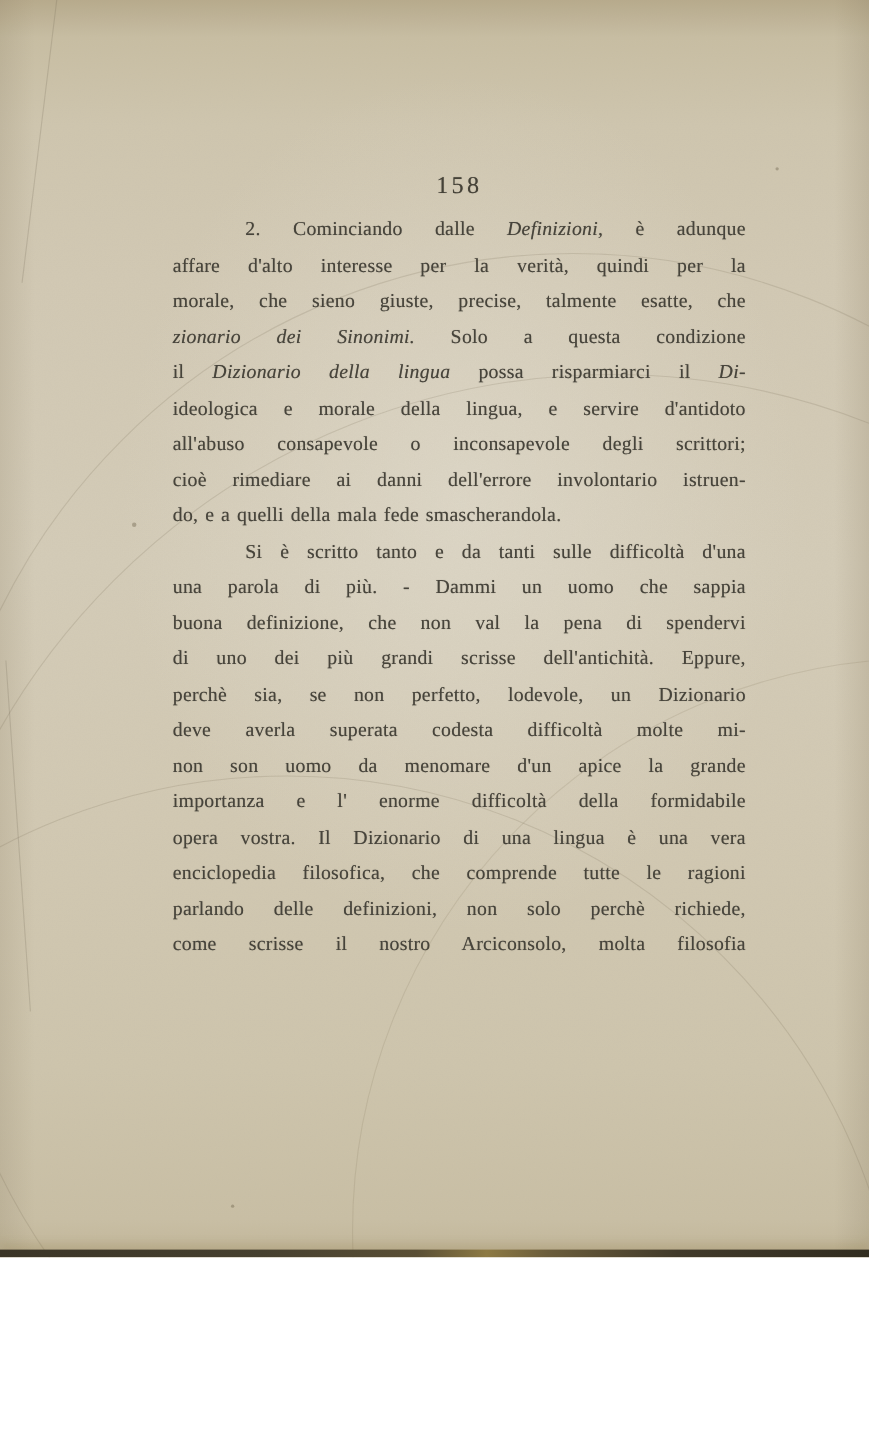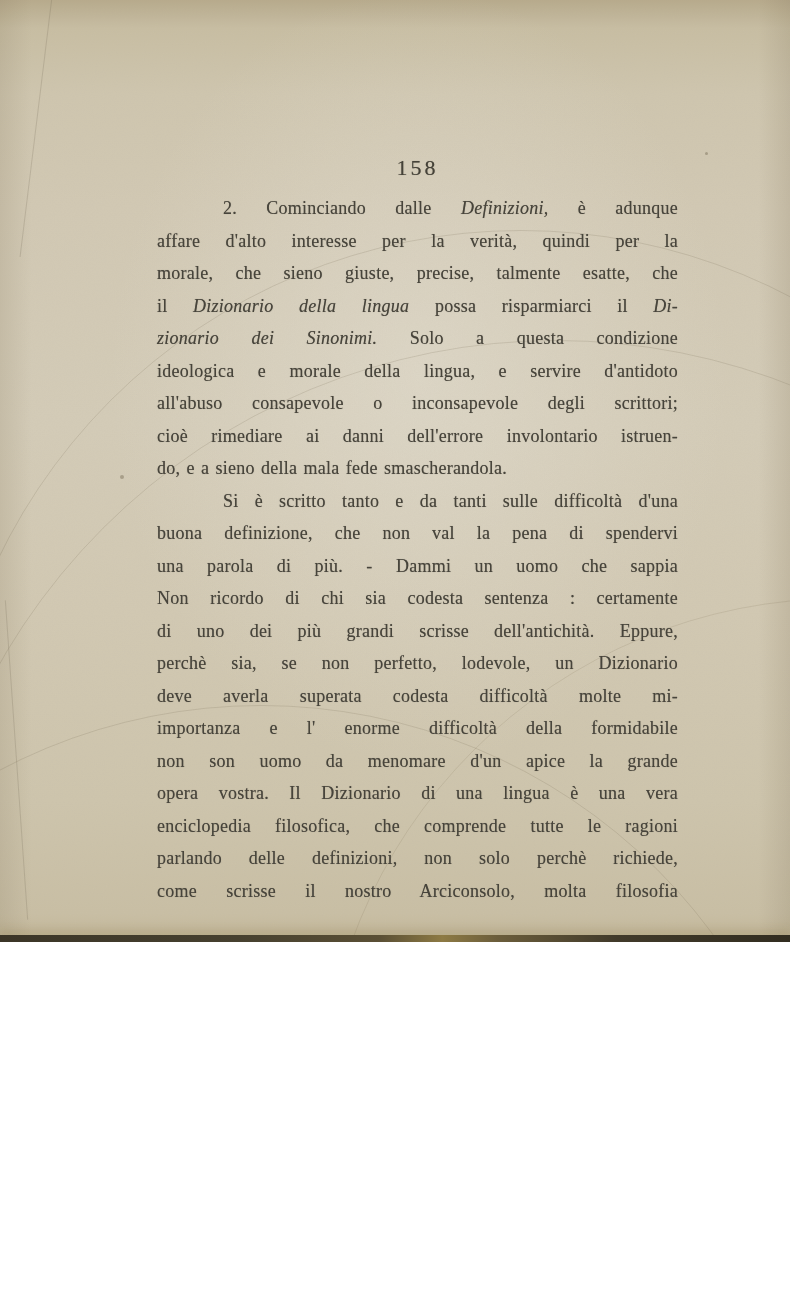--- a/index.html
+++ b/index.html
@@ -1,21 +1,21 @@
 <!DOCTYPE html>
 <html><head>
 <meta charset="utf-8">
 <style>
   html,body{margin:0;padding:0;}
   body{
     width:790px;height:1300px;overflow:hidden;
     font-family:"Liberation Serif","DejaVu Serif",serif;
   }
   .page{
-    position:relative;width:790px;height:942px;overflow:hidden;
+    position:relative;width:790px;height:1143px;overflow:hidden;
     background:
       linear-gradient(90deg, rgba(124,110,82,0.16) 0, rgba(124,110,82,0) 4%, rgba(124,110,82,0) 96%, rgba(124,110,82,0.18) 100%),
       radial-gradient(ellipse 430px 540px at 53% 40%, rgba(228,223,210,0.55), rgba(228,223,210,0) 72%),
       linear-gradient(180deg,#b7aa8c 0%,#c8bea3 3%,#cfc6af 10%,#d2c9b4 22%,#d4ccb8 45%,#d2c9b3 65%,#cec5ad 85%,#c9bfa5 97%,#c2b697 100%);
   }
   .grain{position:absolute;left:0;top:0;pointer-events:none;}
   .arc{position:absolute;border-radius:50%;border:1.5px solid rgba(112,101,77,0.18);}
   #arc1{left:-60px;top:230px;width:1160px;height:1160px;}
   #arc2{left:-85px;top:340px;width:1280px;height:1280px;}
   #arc3{left:-300px;top:705px;width:1120px;height:1120px;}
@@ -68,35 +68,34 @@
   <div class="speck" style="left:705px;top:152px;width:3px;height:3px;"></div>
   <div class="speck" style="left:540px;top:1185px;width:4px;height:4px;"></div>
   <div class="speck" style="left:210px;top:1095px;width:3px;height:3px;"></div>
 
   <div class="pagenum">158</div>
 
   <div class="text">
     <div class="line ind"><span>2. Cominciando dalle </span><span class="it">Definizioni,</span><span> è adunque</span></div>
     <div class="line"><span>affare d'alto interesse per la verità, quindi per la</span></div>
     <div class="line"><span>morale, che sieno giuste, precise, talmente esatte, che</span></div>
+    <div class="line"><span class="it">zionario dei Sinonimi.</span><span> Solo a questa condizione</span></div>
     <div class="line"><span>il </span><span class="it">Dizionario della lingua</span><span> possa risparmiarci il </span><span class="it">Di-</span></div>
-    <div class="line"><span class="it">zionario dei Sinonimi.</span><span> Solo a questa condizione</span></div>
     <div class="line"><span>ideologica e morale della lingua, e servire d'antidoto</span></div>
     <div class="line"><span>all'abuso consapevole o inconsapevole degli scrittori;</span></div>
     <div class="line"><span>cioè rimediare ai danni dell'errore involontario istruen-</span></div>
-    <div class="line end"><span>do, e a sieno della mala fede smascherandola.</span></div>
+    <div class="line end"><span>do, e a quelli della mala fede smascherandola.</span></div>
     <div class="line ind"><span>Si è scritto tanto e da tanti sulle difficoltà d'una</span></div>
+    <div class="line"><span>una parola di più. - Dammi un uomo che sappia</span></div>
     <div class="line"><span>buona definizione, che non val la pena di spendervi</span></div>
-    <div class="line"><span>una parola di più. - Dammi un uomo che sappia</span></div>
-    <div class="line"><span>Non ricordo di chi sia codesta sentenza : certamente</span></div>
     <div class="line"><span>di uno dei più grandi scrisse dell'antichità. Eppure,</span></div>
     <div class="line"><span>perchè sia, se non perfetto, lodevole, un Dizionario</span></div>
     <div class="line"><span>deve averla superata codesta difficoltà molte mi-</span></div>
+    <div class="line"><span>non son uomo da menomare d'un apice la grande</span></div>
     <div class="line"><span>importanza e l' enorme difficoltà della formidabile</span></div>
-    <div class="line"><span>non son uomo da menomare d'un apice la grande</span></div>
     <div class="line"><span>opera vostra. Il Dizionario di una lingua è una vera</span></div>
     <div class="line"><span>enciclopedia filosofica, che comprende tutte le ragioni</span></div>
     <div class="line"><span>parlando delle definizioni, non solo perchè richiede,</span></div>
     <div class="line"><span>come scrisse il nostro Arciconsolo, molta filosofia</span></div>
   </div>
 
   <div class="edge-bottom"></div>
 </div>
 
 </body></html>

